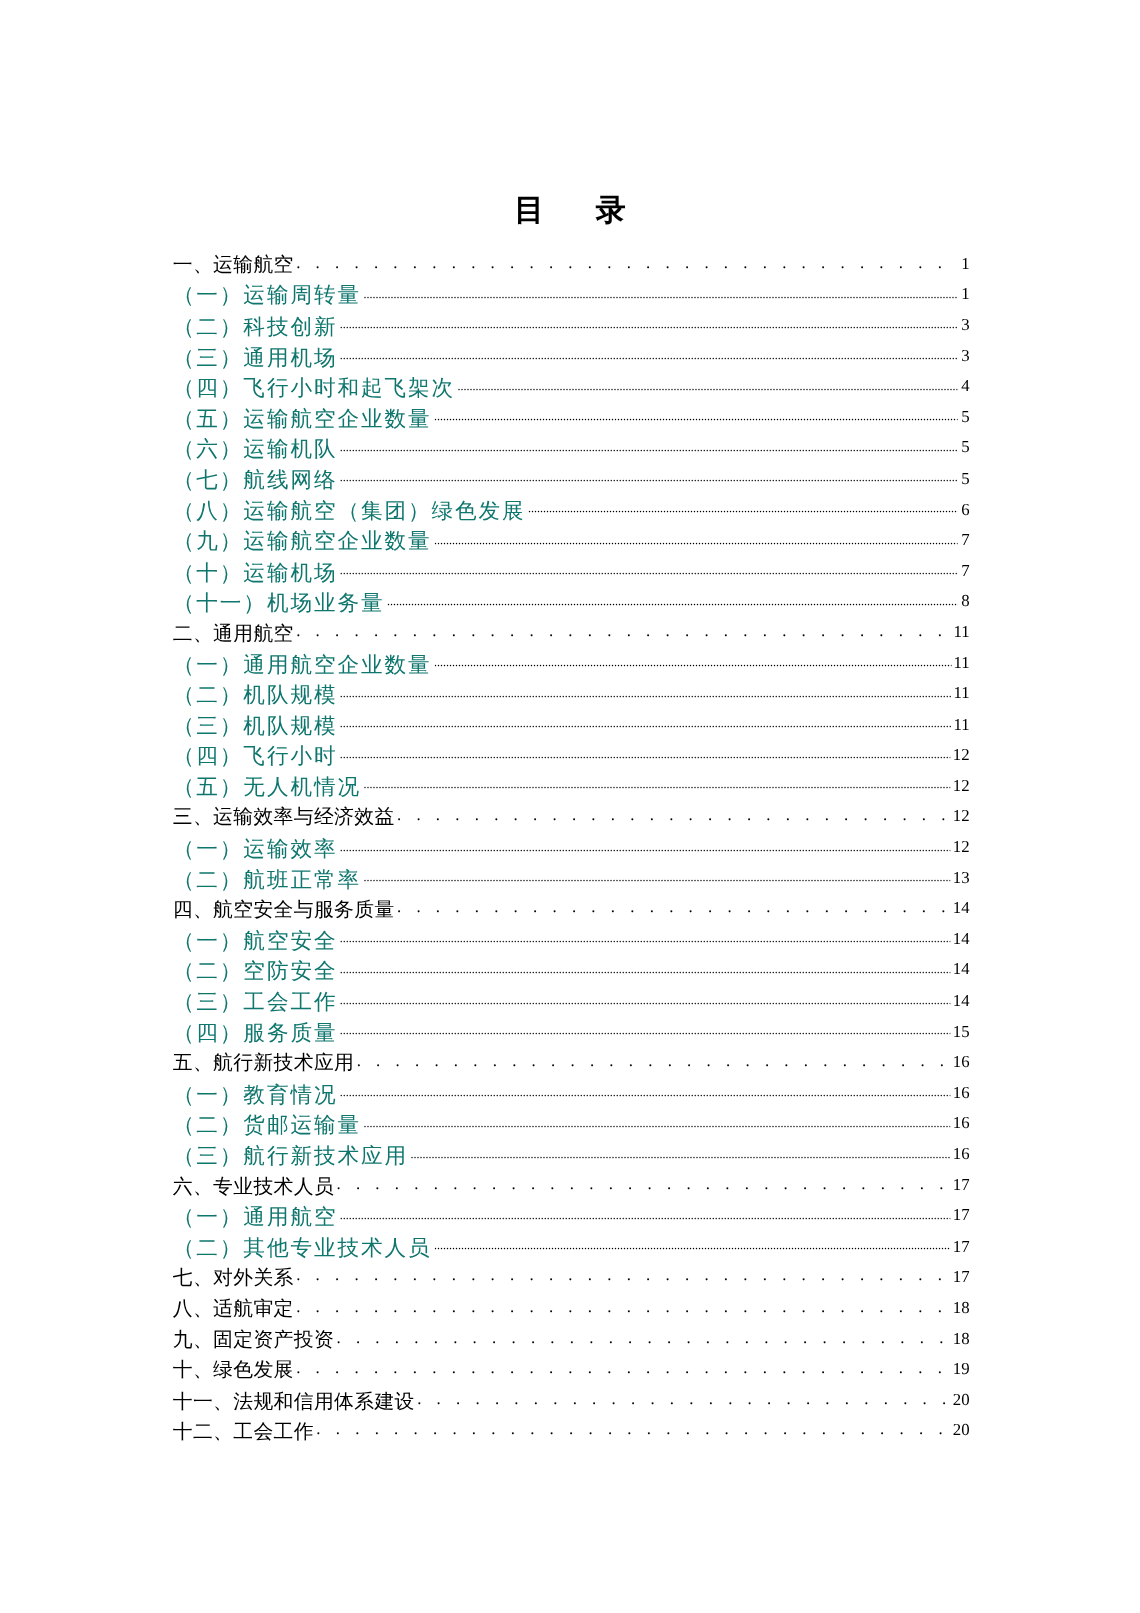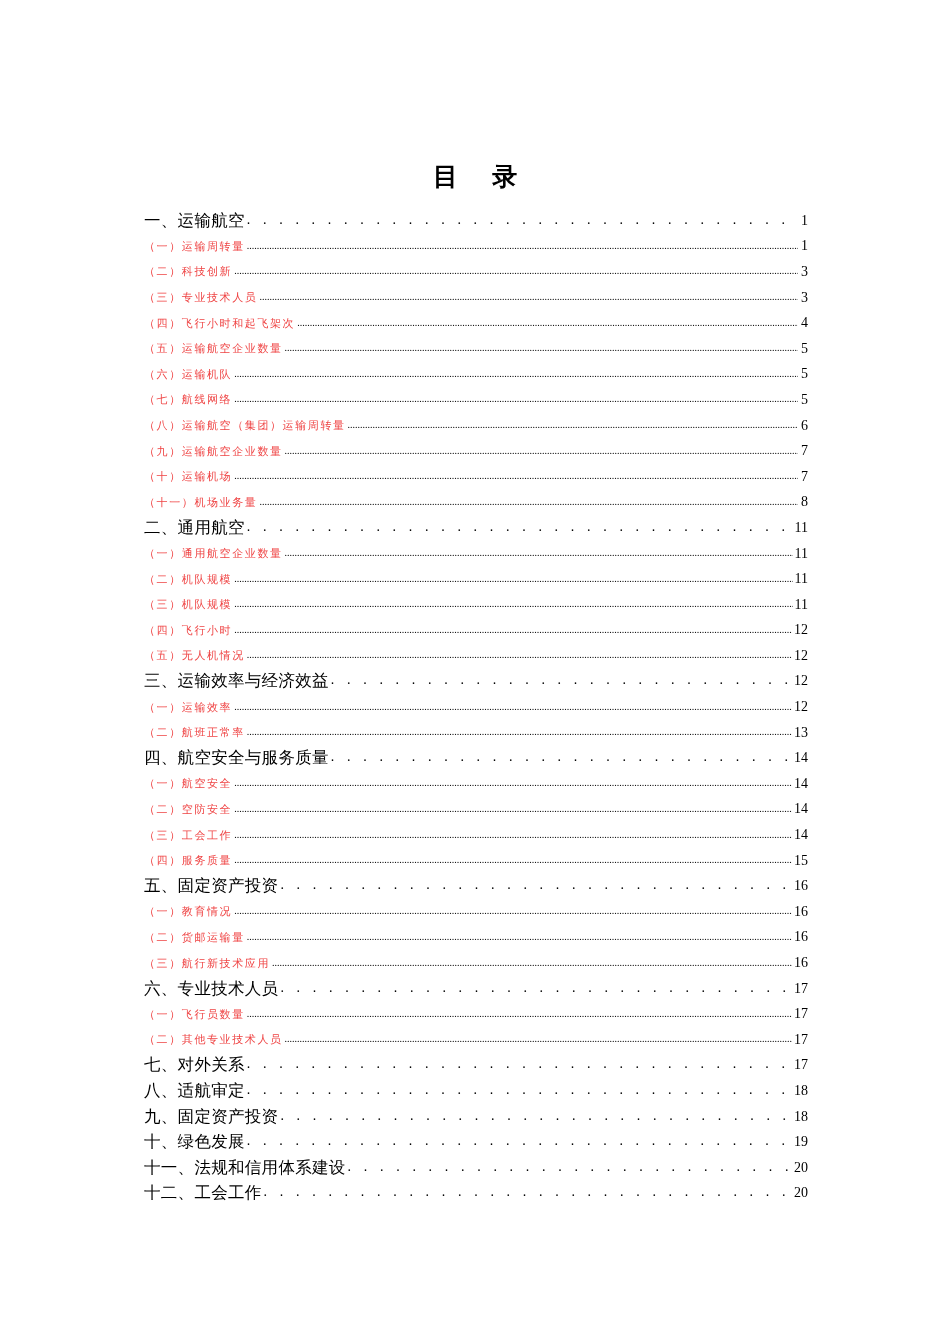--- a/index.html
+++ b/index.html
@@ -13,21 +13,21 @@
       position: relative;
       overflow: hidden;
       color: #000;
     }
     .title {
       position: absolute;
       top: 142px;
       left: 0;
       width: 950px;
       text-align: center;
-      font-family: Liberation Serif, serif;
+      font-family: Liberation Mono, monospace;
       font-size: 25px;
       font-weight: bold;
       letter-spacing: 14px;
       text-indent: 14px;
       line-height: 36px;
     }
     .toc {
       position: absolute;
       top: 208px;
       left: 144px;
@@ -64,23 +64,23 @@
       font-family: "Liberation Serif", serif;
       font-size: 14px;
       letter-spacing: 4.6px;
     }
     .row.h1 .page {
       font-size: 14px;
       min-width: 16px;
     }
     .row.h2 .label {
       font-family: Liberation Serif, serif;
-      font-size: 11px;
+      font-size: 18px;
       letter-spacing: 1.6px;
-      color: #ef4444;
+      color: #0f766e;
     }
     .row.h2 .leader {
       font-family: "Liberation Serif", serif;
       font-size: 10px;
       letter-spacing: 0px;
     }
     .row.h2 .page {
       font-size: 14px;
       min-width: 8px;
     }
@@ -100,21 +100,21 @@
       <span class="label">（一）运输周转量</span>
       <span class="leader">................................................................................................................................................................................................................................................</span>
       <span class="page">1</span>
     </div>
   <div class="row h2">
       <span class="label">（二）科技创新</span>
       <span class="leader">................................................................................................................................................................................................................................................</span>
       <span class="page">3</span>
     </div>
   <div class="row h2">
-      <span class="label">（三）专业技术人员</span>
+      <span class="label">（三）通用机场</span>
       <span class="leader">................................................................................................................................................................................................................................................</span>
       <span class="page">3</span>
     </div>
   <div class="row h2">
       <span class="label">（四）飞行小时和起飞架次</span>
       <span class="leader">................................................................................................................................................................................................................................................</span>
       <span class="page">4</span>
     </div>
   <div class="row h2">
       <span class="label">（五）运输航空企业数量</span>
@@ -125,21 +125,21 @@
       <span class="label">（六）运输机队</span>
       <span class="leader">................................................................................................................................................................................................................................................</span>
       <span class="page">5</span>
     </div>
   <div class="row h2">
       <span class="label">（七）航线网络</span>
       <span class="leader">................................................................................................................................................................................................................................................</span>
       <span class="page">5</span>
     </div>
   <div class="row h2">
-      <span class="label">（八）运输航空（集团）运输周转量</span>
+      <span class="label">（八）运输航空（集团）绿色发展</span>
       <span class="leader">................................................................................................................................................................................................................................................</span>
       <span class="page">6</span>
     </div>
   <div class="row h2">
       <span class="label">（九）运输航空企业数量</span>
       <span class="leader">................................................................................................................................................................................................................................................</span>
       <span class="page">7</span>
     </div>
   <div class="row h2">
       <span class="label">（十）运输机场</span>
@@ -219,21 +219,21 @@
       <span class="leader">................................................................................................................................................................................................................................................</span>
       <span class="page">14</span>
     </div>
   <div class="row h2">
       <span class="label">（四）服务质量</span>
       <span class="leader">................................................................................................................................................................................................................................................</span>
       <span class="page">15</span>
     </div>
 
   <div class="row h1">
-      <span class="label">五、固定资产投资</span>
+      <span class="label">五、航行新技术应用</span>
       <span class="leader">. . . . . . . . . . . . . . . . . . . . . . . . . . . . . . . . . . . . . . . . . . . . . . . . . . . . . . . . . . . . . . . . . . . . . . . . . . . . . . . . . . . . . . . . .</span>
       <span class="page">16</span>
     </div>
   <div class="row h2">
       <span class="label">（一）教育情况</span>
       <span class="leader">................................................................................................................................................................................................................................................</span>
       <span class="page">16</span>
     </div>
   <div class="row h2">
       <span class="label">（二）货邮运输量</span>
@@ -245,21 +245,21 @@
       <span class="leader">................................................................................................................................................................................................................................................</span>
       <span class="page">16</span>
     </div>
 
   <div class="row h1">
       <span class="label">六、专业技术人员</span>
       <span class="leader">. . . . . . . . . . . . . . . . . . . . . . . . . . . . . . . . . . . . . . . . . . . . . . . . . . . . . . . . . . . . . . . . . . . . . . . . . . . . . . . . . . . . . . . . .</span>
       <span class="page">17</span>
     </div>
   <div class="row h2">
-      <span class="label">（一）飞行员数量</span>
+      <span class="label">（一）通用航空</span>
       <span class="leader">................................................................................................................................................................................................................................................</span>
       <span class="page">17</span>
     </div>
   <div class="row h2">
       <span class="label">（二）其他专业技术人员</span>
       <span class="leader">................................................................................................................................................................................................................................................</span>
       <span class="page">17</span>
     </div>
 
   <div class="row h1">

